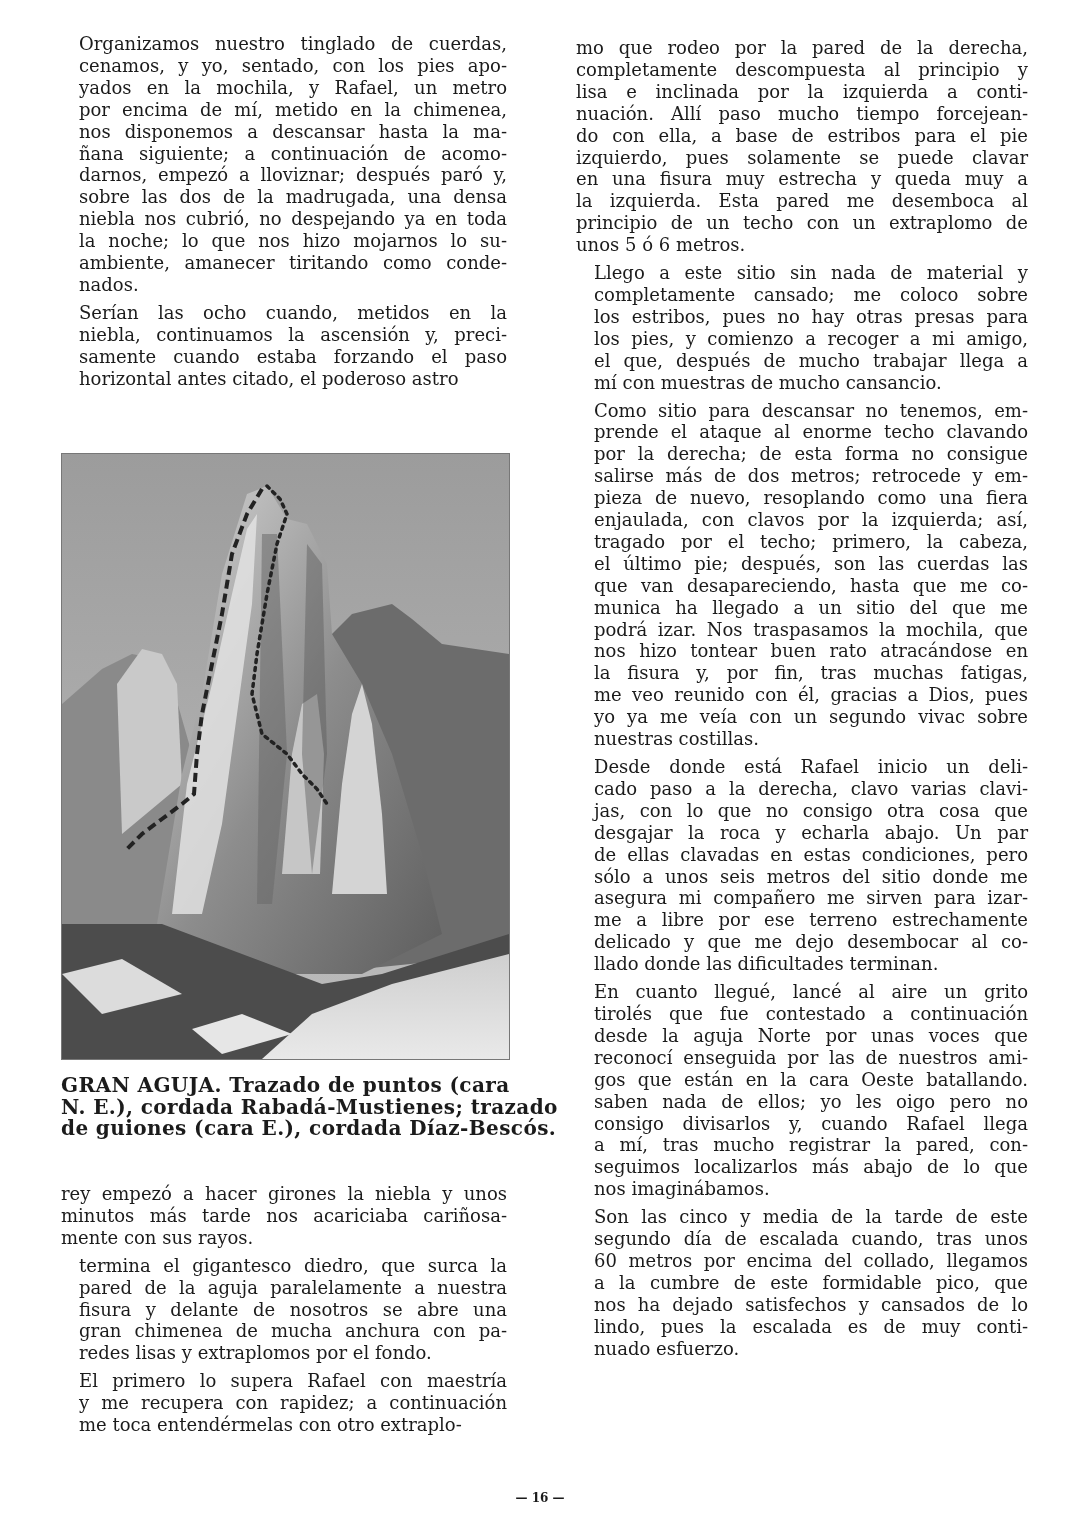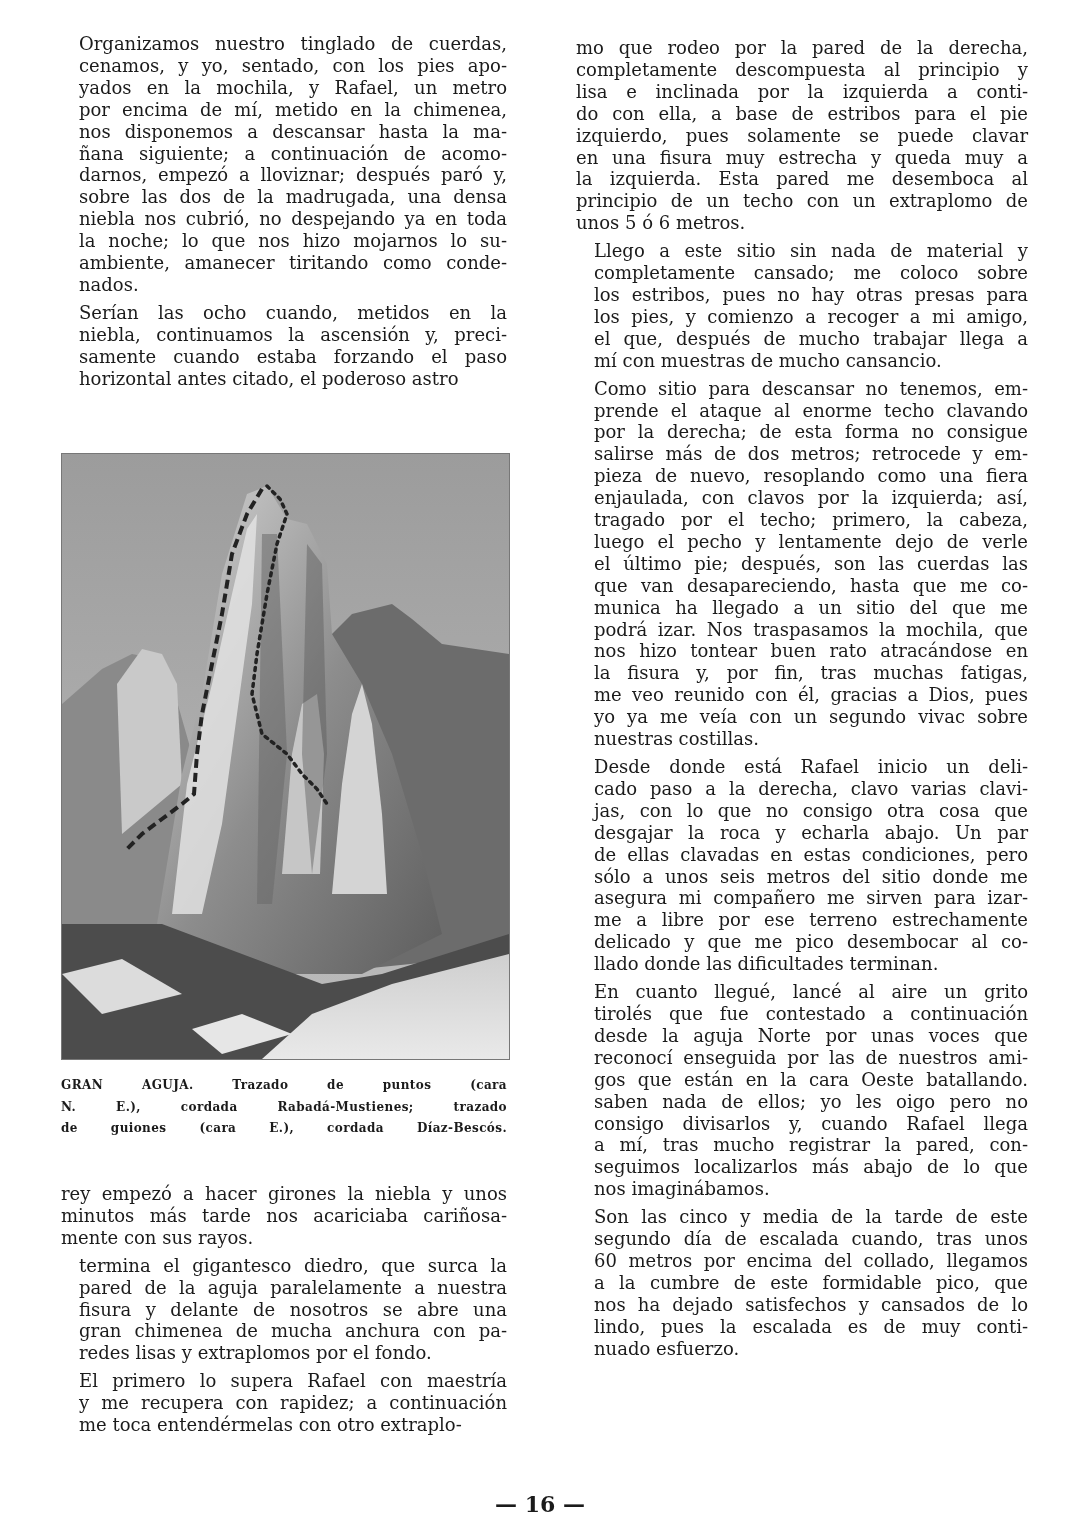--- a/index.html
+++ b/index.html
@@ -9,24 +9,24 @@
   .col-left { left: 61px; top: 33px; width: 446px; }
   .col-right { left: 576px; top: 37px; width: 452px; }
   .par { margin: 0 0 6px 0; text-indent: 18px; hyphens: none; }
   .par.cont { text-indent: 0; }
   .line { display: block; text-align: justify; text-align-last: justify; white-space: nowrap; }
   .line.last { text-align-last: left; }
   .figure { position: absolute; left: 61px; top: 453px; width: 447px; height: 605px;
             border: 1px solid #777; overflow: hidden; background: #a9a9a9; }
   .caption { position: absolute; left: 61px; top: 1075px; width: 446px;
              font-family: "DejaVu Serif", "Liberation Serif", serif; font-weight: bold;
-             font-size: 12px; line-height: 21.5px; letter-spacing: 0.4px; }
+             font-size: 20px; line-height: 21.5px; letter-spacing: 0.4px; }
   .col-left-bottom { left: 61px; top: 1183px; width: 446px; }
   .pagenum { position: absolute; left: 0; width: 1080px; top: 1491px; text-align: center;
-             font-family: "DejaVu Serif", "Liberation Serif", serif; font-weight: bold; font-size: 22px; }
+             font-family: "DejaVu Serif", "Liberation Serif", serif; font-weight: bold; font-size: 12px; }
 </style>
 </head>
 <body>
 
 <div class="col col-left">
     <div class="par">
       <span class="line" style="text-indent: 18px;">Organizamos nuestro tinglado de cuerdas,</span>
       <span class="line">cenamos, y yo, sentado, con los pies apo-</span>
       <span class="line">yados en la mochila, y Rafael, un metro</span>
       <span class="line">por encima de mí, metido en la chimenea,</span>
@@ -116,20 +116,21 @@
       <span class="line">y me recupera con rapidez; a continuación</span>
       <span class="line last">me toca entendérmelas con otro extraplo-</span>
     </div>
   </div>
 
 <div class="col col-right">
     <div class="par cont">
       <span class="line">mo que rodeo por la pared de la derecha,</span>
       <span class="line">completamente descompuesta al principio y</span>
       <span class="line">lisa e inclinada por la izquierda a conti-</span>
+      <span class="line">nuación. Allí paso mucho tiempo forcejean-</span>
       <span class="line">do con ella, a base de estribos para el pie</span>
       <span class="line">izquierdo, pues solamente se puede clavar</span>
       <span class="line">en una fisura muy estrecha y queda muy a</span>
       <span class="line">la izquierda. Esta pared me desemboca al</span>
       <span class="line">principio de un techo con un extraplomo de</span>
       <span class="line last">unos 5 ó 6 metros.</span>
     </div>
     <div class="par">
       <span class="line" style="text-indent: 18px;">Llego a este sitio sin nada de material y</span>
       <span class="line">completamente cansado; me coloco sobre</span>
@@ -139,41 +140,40 @@
       <span class="line last">mí con muestras de mucho cansancio.</span>
     </div>
     <div class="par">
       <span class="line" style="text-indent: 18px;">Como sitio para descansar no tenemos, em-</span>
       <span class="line">prende el ataque al enorme techo clavando</span>
       <span class="line">por la derecha; de esta forma no consigue</span>
       <span class="line">salirse más de dos metros; retrocede y em-</span>
       <span class="line">pieza de nuevo, resoplando como una fiera</span>
       <span class="line">enjaulada, con clavos por la izquierda; así,</span>
       <span class="line">tragado por el techo; primero, la cabeza,</span>
-      <span class="line">luego el pecho y lentamente dejo de verle</span>
       <span class="line">el último pie; después, son las cuerdas las</span>
       <span class="line">que van desapareciendo, hasta que me co-</span>
       <span class="line">munica ha llegado a un sitio del que me</span>
       <span class="line">podrá izar. Nos traspasamos la mochila, que</span>
       <span class="line">nos hizo tontear buen rato atracándose en</span>
       <span class="line">la fisura y, por fin, tras muchas fatigas,</span>
       <span class="line">me veo reunido con él, gracias a Dios, pues</span>
       <span class="line">yo ya me veía con un segundo vivac sobre</span>
       <span class="line last">nuestras costillas.</span>
     </div>
     <div class="par">
       <span class="line" style="text-indent: 18px;">Desde donde está Rafael inicio un deli-</span>
       <span class="line">cado paso a la derecha, clavo varias clavi-</span>
       <span class="line">jas, con lo que no consigo otra cosa que</span>
       <span class="line">desgajar la roca y echarla abajo. Un par</span>
       <span class="line">de ellas clavadas en estas condiciones, pero</span>
       <span class="line">sólo a unos seis metros del sitio donde me</span>
       <span class="line">asegura mi compañero me sirven para izar-</span>
       <span class="line">me a libre por ese terreno estrechamente</span>
-      <span class="line">delicado y que me pico desembocar al co-</span>
+      <span class="line">delicado y que me dejo desembocar al co-</span>
       <span class="line last">llado donde las dificultades terminan.</span>
     </div>
     <div class="par">
       <span class="line" style="text-indent: 18px;">En cuanto llegué, lancé al aire un grito</span>
       <span class="line">tirolés que fue contestado a continuación</span>
       <span class="line">desde la aguja Norte por unas voces que</span>
       <span class="line">reconocí enseguida por las de nuestros ami-</span>
       <span class="line">gos que están en la cara Oeste batallando.</span>
       <span class="line">saben nada de ellos; yo les oigo pero no</span>
       <span class="line">consigo divisarlos y, cuando Rafael llega</span>

